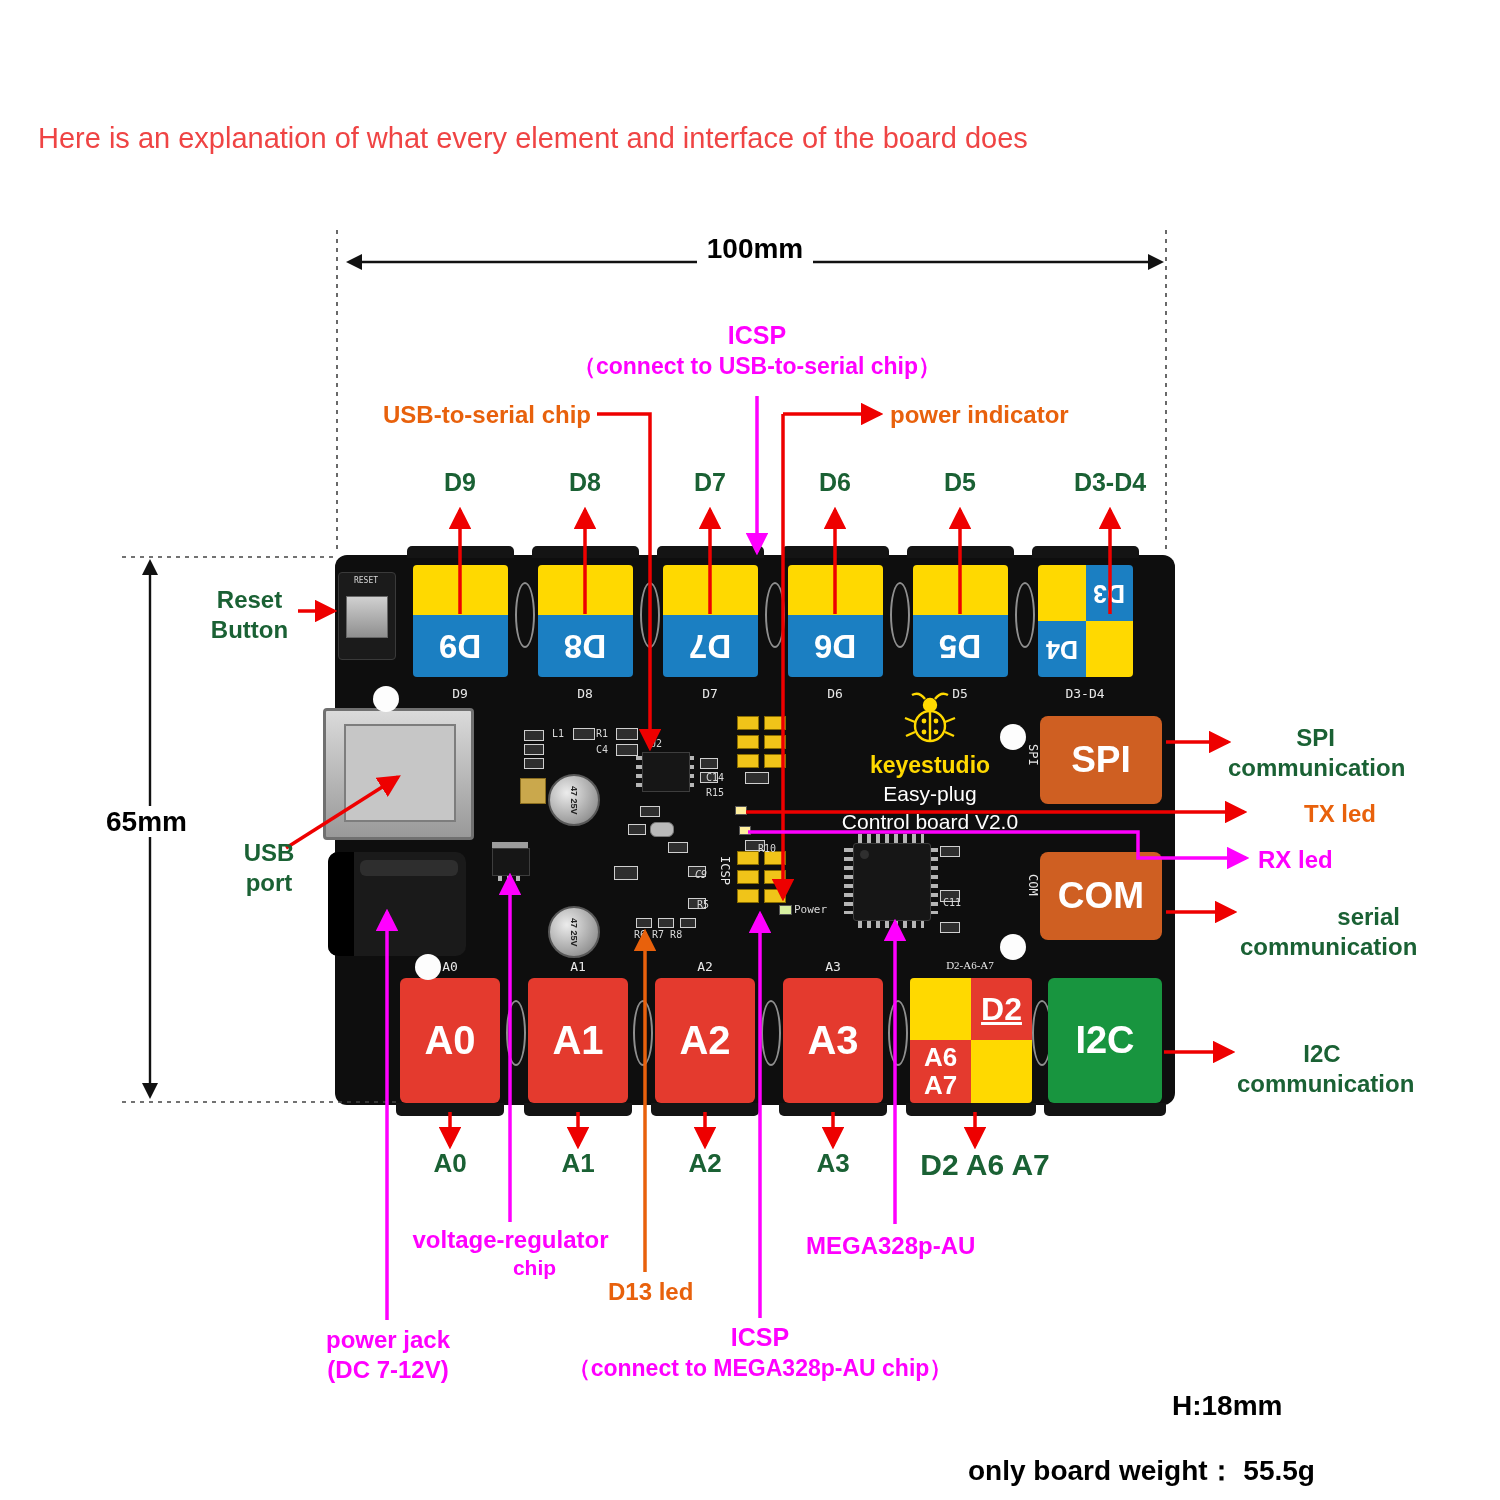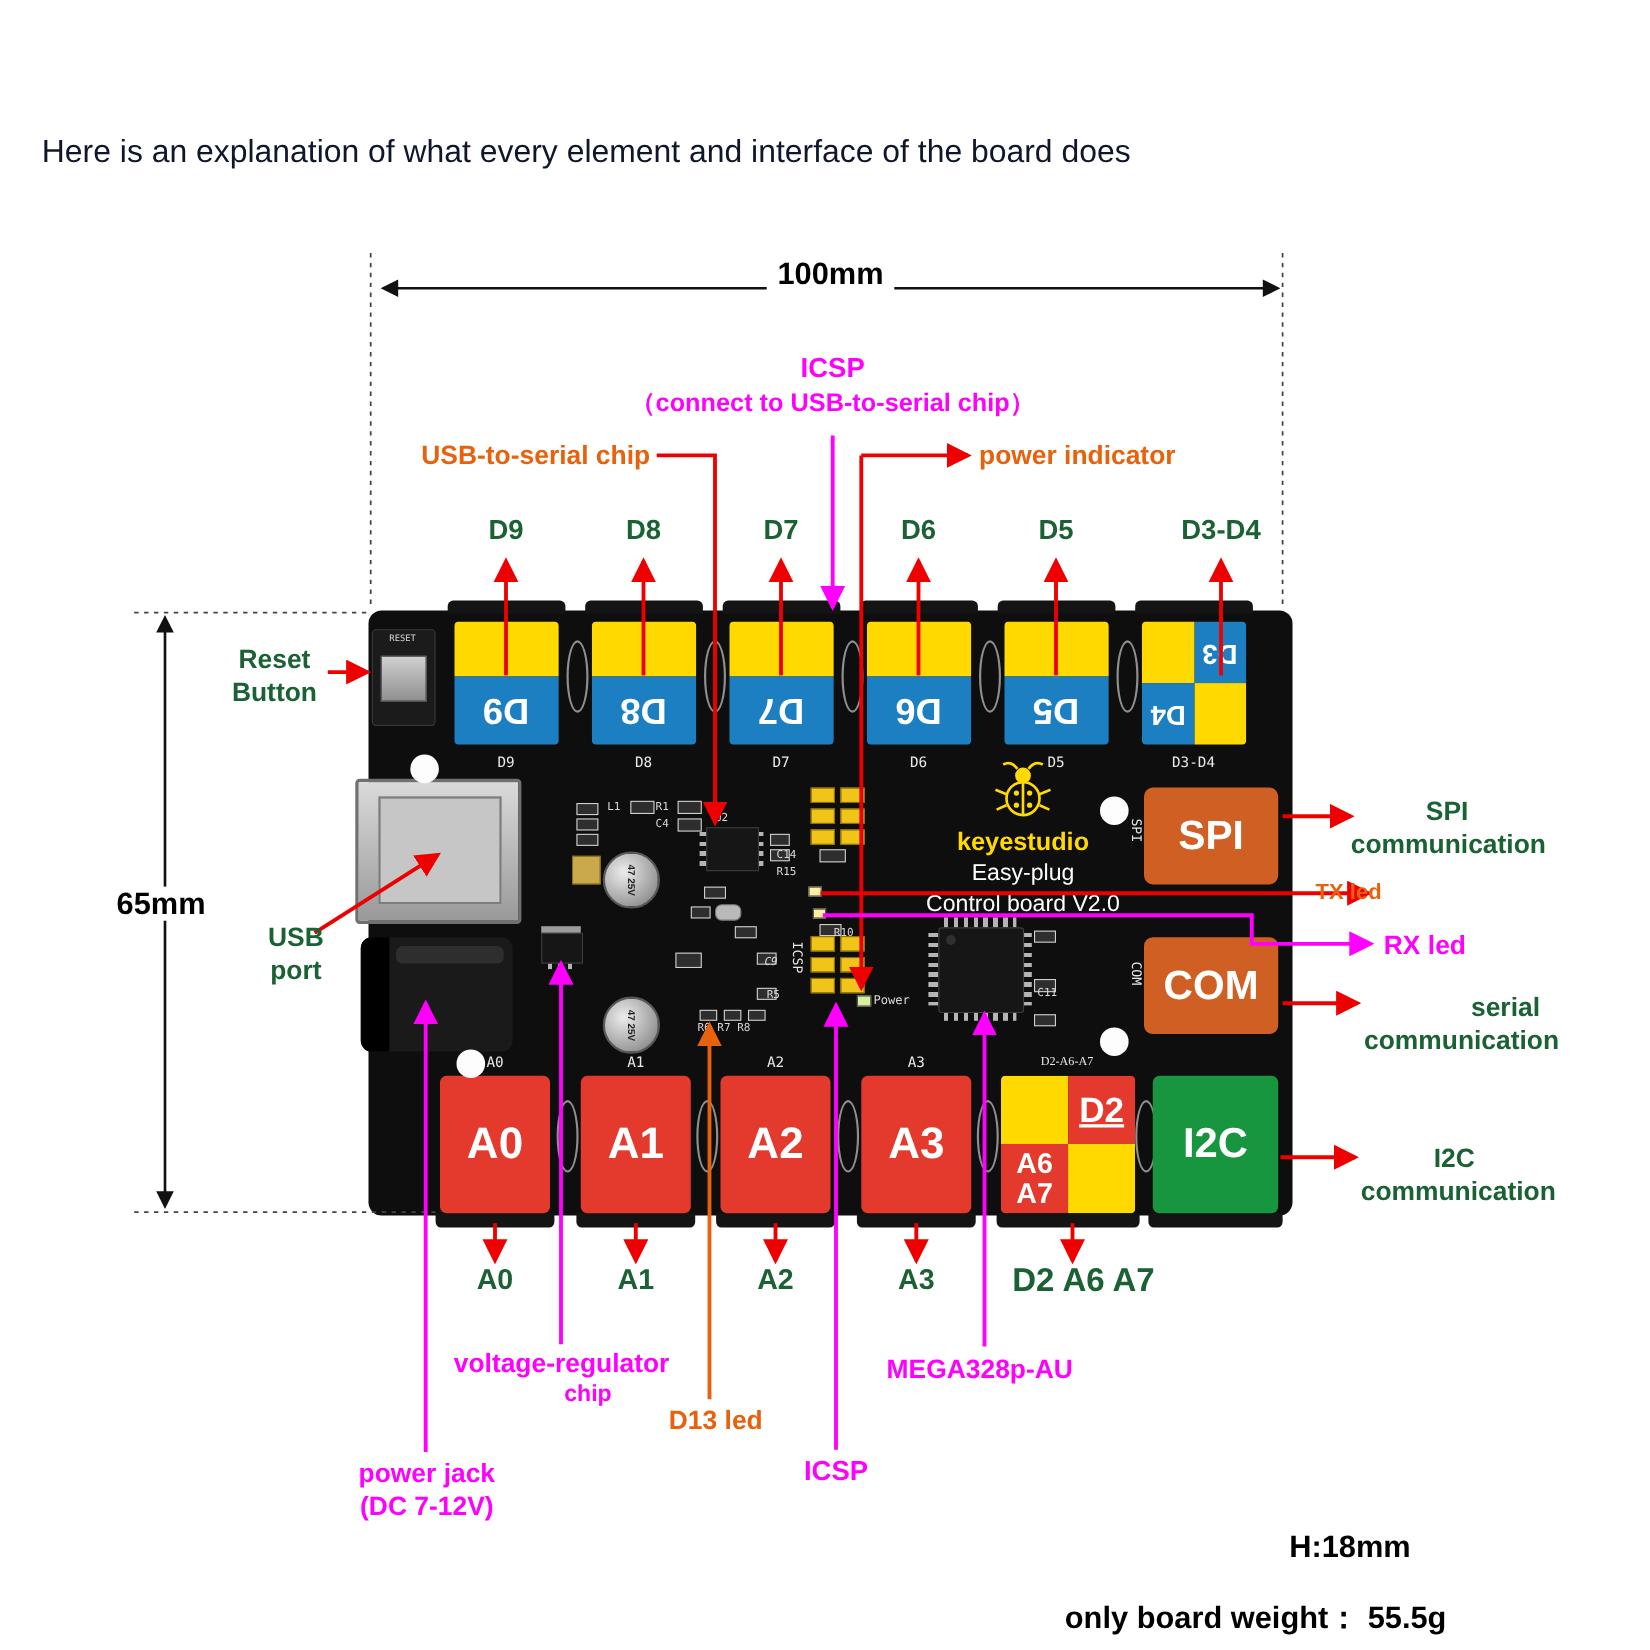--- a/index.html
+++ b/index.html
@@ -4,21 +4,21 @@
 <style>
   html,body{margin:0;padding:0;background:#fff;}
   .stage{position:relative;width:1500px;height:1500px;background:#fff;overflow:hidden;
          font-family:"Liberation Sans",sans-serif;}
   .abs{position:absolute;}
   .lab{position:absolute;font-weight:700;white-space:nowrap;z-index:50;}
   .ctr{text-align:center;white-space:normal;}
   .mag{color:#ff00ff;} .org{color:#e8610c;} .grn{color:#1a6134;} .blk{color:#000;}
   .title{position:absolute;left:36px;top:30px;font-family:"Liberation Serif",serif;
          font-weight:700;font-size:57px;color:#169544;z-index:50;}
-  .subtitle{position:absolute;left:38px;top:122px;font-size:29px;color:#0f172a;z-index:50;}
+  .subtitle{position:absolute;left:38px;top:122px;font-size:29px;color:#ef4444;z-index:50;}
   .board{position:absolute;left:335px;top:555px;width:840px;height:550px;background:#0e0e0e;
          border-radius:12px;z-index:10;}
   .nub{position:absolute;height:13px;background:#141414;z-index:11;}
   .nub.t{border-radius:5px 5px 0 0;height:12px;}
   .nub.b{border-radius:0 0 5px 5px;}
   .latch{position:absolute;width:16px;height:62px;border:2px solid #8f8f8f;border-radius:50%;
          background:transparent;z-index:11;}
   .tport{position:absolute;width:95px;height:112px;display:flex;flex-direction:column;
          border-radius:4px;overflow:hidden;z-index:12;}
   .tport .y{height:50px;background:#ffd900;}
@@ -386,21 +386,21 @@
 
   <div class="lab grn ctr" style="left:207px;top:586px;width:85px;font-size:24px;">Reset</div>
   <div class="lab grn ctr" style="left:207px;top:616px;width:85px;font-size:24px;">Button</div>
 
   <div class="lab grn ctr" style="left:233px;top:839px;width:72px;font-size:24px;">USB</div>
   <div class="lab grn ctr" style="left:233px;top:869px;width:72px;font-size:24px;">port</div>
 
   <div class="lab grn ctr" style="left:1228px;top:724px;width:175px;font-size:24px;">SPI</div>
   <div class="lab grn ctr" style="left:1228px;top:754px;width:175px;font-size:24px;">communication</div>
 
-  <div class="lab org" style="left:1196px;top:800px;font-size:20px;">TX led</div>
+  <div class="lab org" style="left:1304px;top:800px;font-size:24px;">TX led</div>
   <div class="lab mag" style="left:1258px;top:846px;font-size:24px;">RX led</div>
 
   <div class="lab grn ctr" style="left:1240px;top:903px;width:160px;font-size:24px;text-align:right;">serial</div>
   <div class="lab grn ctr" style="left:1240px;top:933px;width:160px;font-size:24px;">communication</div>
 
   <div class="lab grn ctr" style="left:1237px;top:1040px;width:170px;font-size:24px;">I2C</div>
   <div class="lab grn ctr" style="left:1237px;top:1070px;width:170px;font-size:24px;">communication</div>
 
   <div class="lab grn ctr" style="left:415px;top:1148px;width:70px;font-size:26px;">A0</div>
   <div class="lab grn ctr" style="left:543px;top:1148px;width:70px;font-size:26px;">A1</div>
@@ -408,17 +408,18 @@
   <div class="lab grn ctr" style="left:798px;top:1148px;width:70px;font-size:26px;">A3</div>
   <div class="lab grn ctr" style="left:895px;top:1148px;width:180px;font-size:30px;">D2 A6 A7</div>
 
   <div class="lab mag ctr" style="left:398px;top:1226px;width:225px;font-size:24px;">voltage-regulator</div>
   <div class="lab mag ctr" style="left:422px;top:1256px;width:225px;font-size:21px;">chip</div>
 
   <div class="lab org" style="left:608px;top:1278px;font-size:24px;">D13 led</div>
   <div class="lab mag" style="left:806px;top:1232px;font-size:24px;">MEGA328p-AU</div>
 
   <div class="lab mag ctr" style="left:560px;top:1323px;width:400px;font-size:25px;">ICSP</div>
+  <div class="lab mag ctr" style="left:560px;top:1353px;width:400px;font-size:23px;">（connect  to MEGA328p-AU chip）</div>
 
   <div class="lab mag ctr" style="left:302px;top:1326px;width:172px;font-size:24px;">power jack</div>
   <div class="lab mag ctr" style="left:302px;top:1356px;width:172px;font-size:24px;">(DC 7-12V)</div>
 
 </div>
 
 </body></html>

